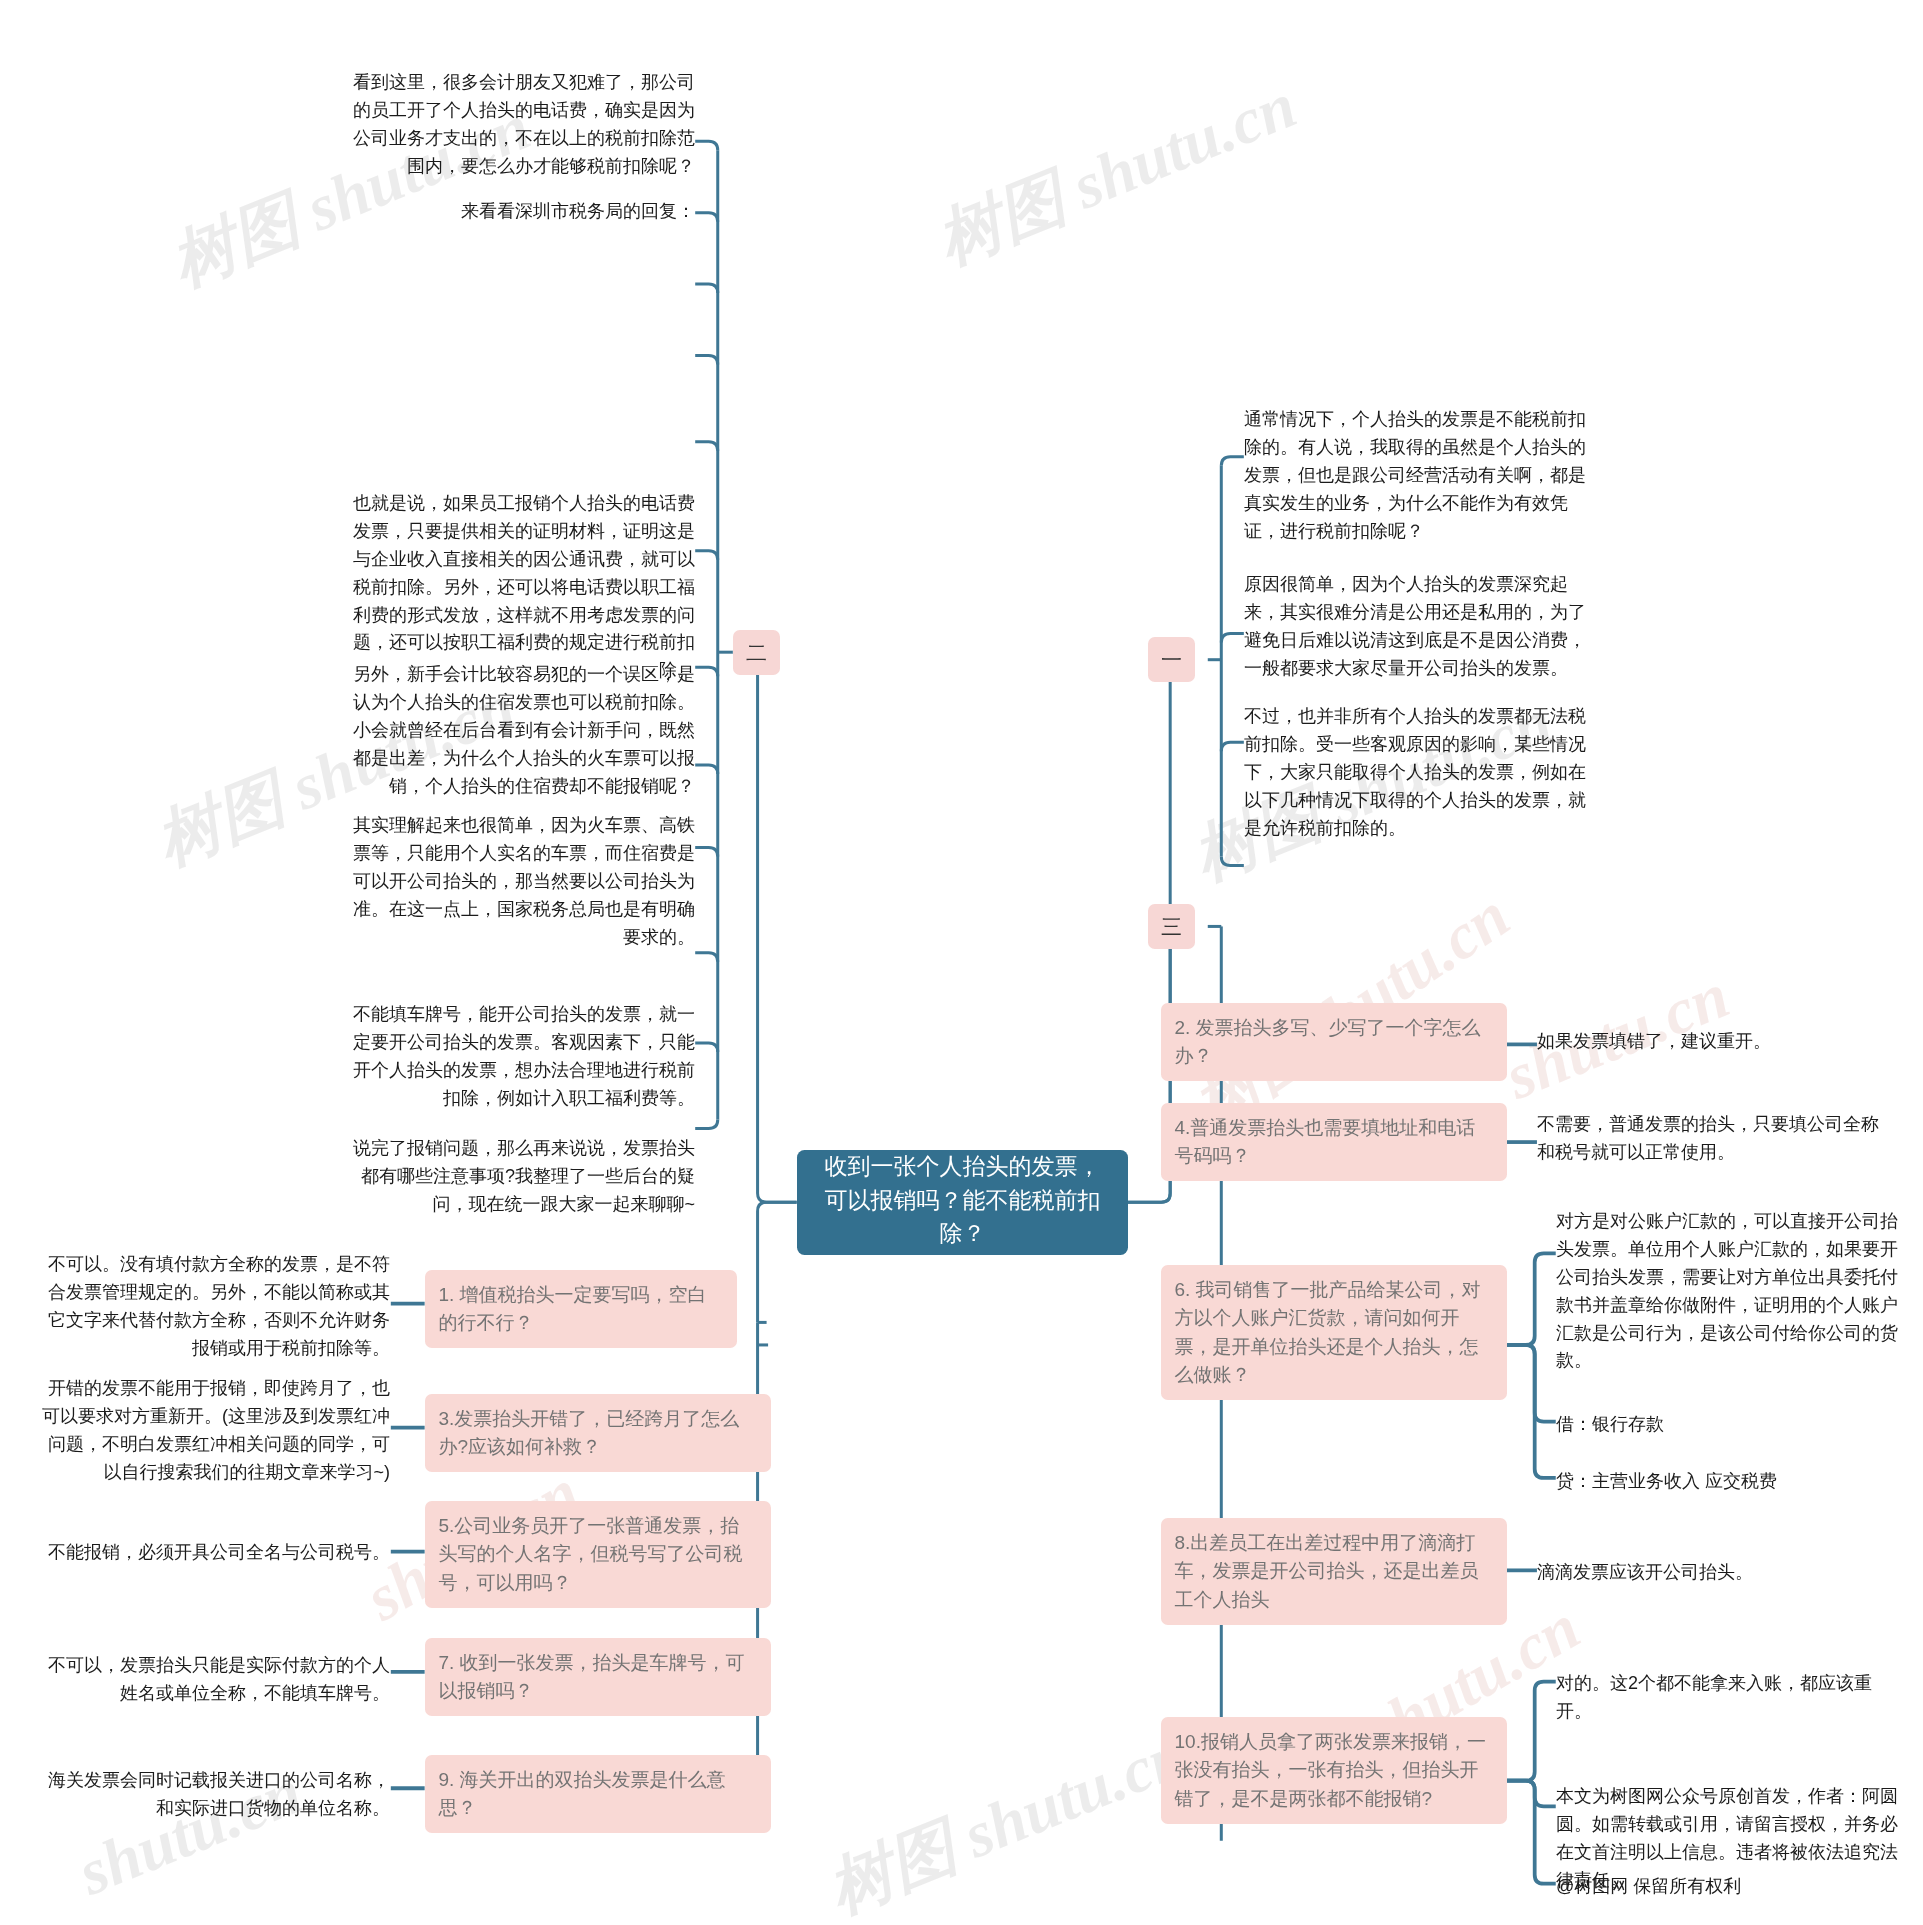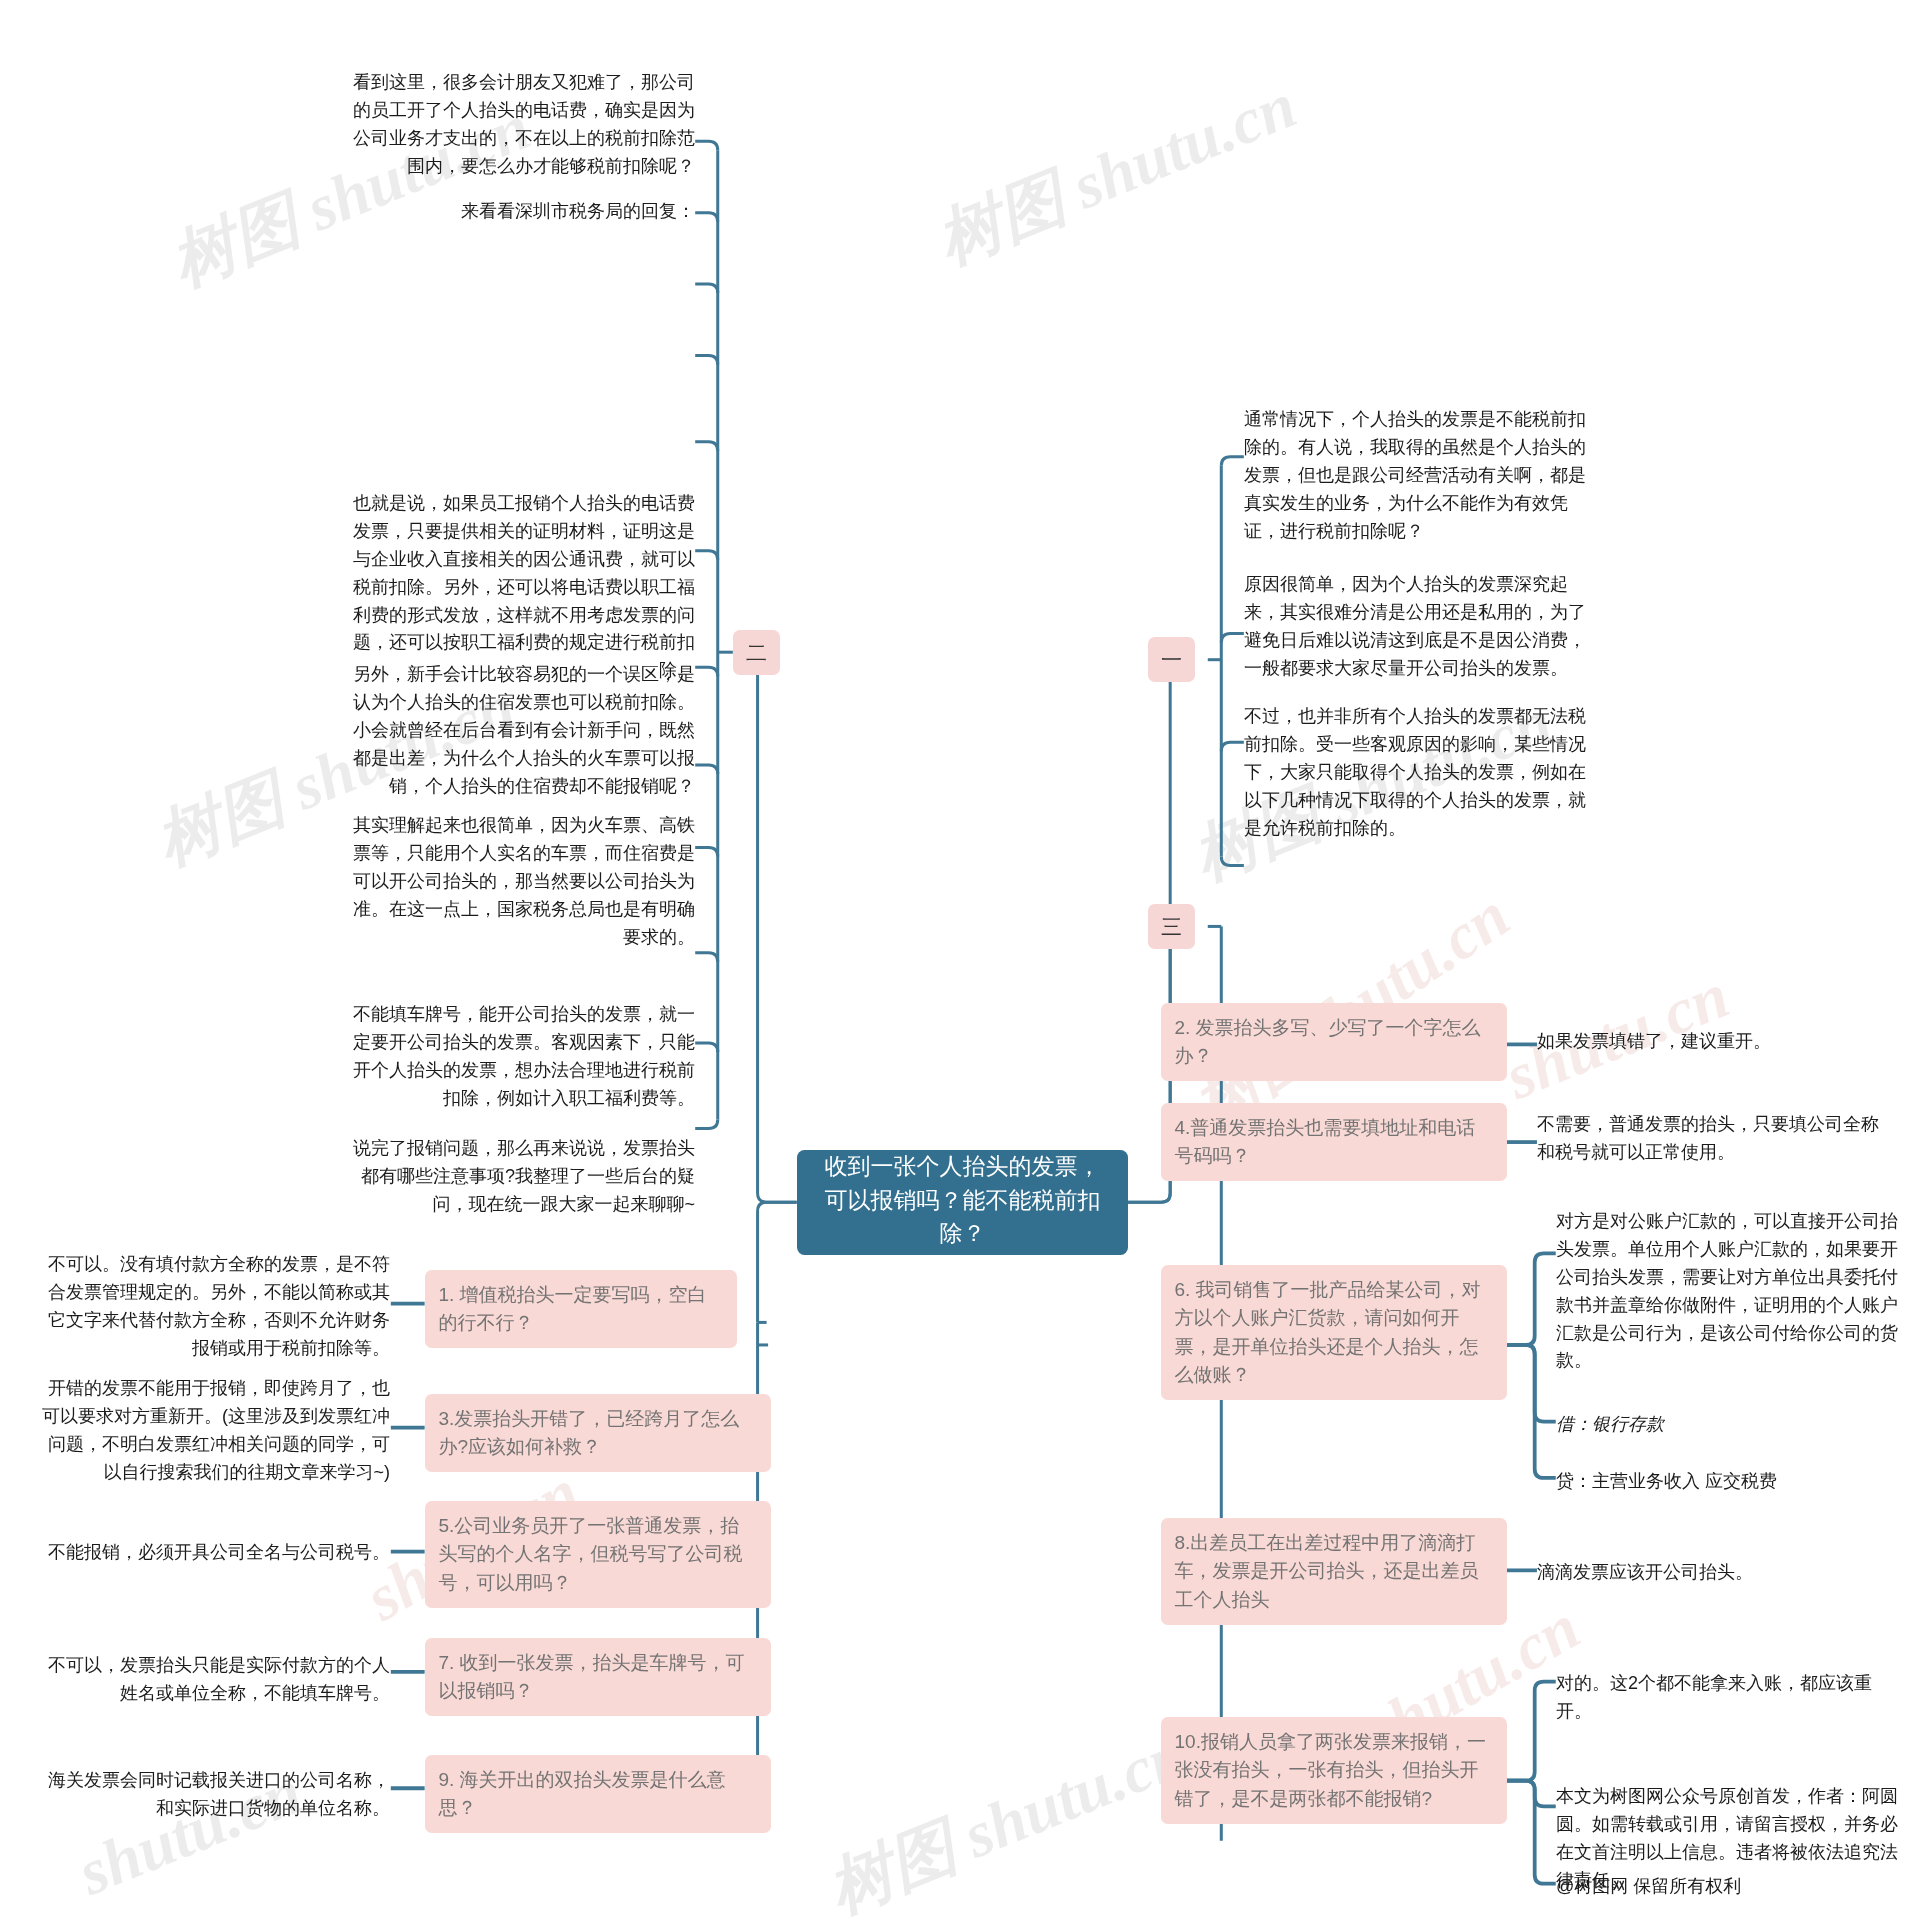--- a/index.html
+++ b/index.html
@@ -187,21 +187,21 @@
   <div class="node plain right" style="left:41px;top:1767px;width:349px;">海关发票会同时记载报关进口的公司名称，和实际进口货物的单位名称。</div>
 
   <div class="node pinkbox" style="left:1161px;top:1003px;width:346px;">2. 发票抬头多写、少写了一个字怎么办？</div>
   <div class="node plain left" style="left:1537px;top:1028px;width:349px;">如果发票填错了，建议重开。</div>
 
   <div class="node pinkbox" style="left:1161px;top:1103px;width:346px;">4.普通发票抬头也需要填地址和电话号码吗？</div>
   <div class="node plain left" style="left:1537px;top:1111px;width:349px;">不需要，普通发票的抬头，只要填公司全称和税号就可以正常使用。</div>
 
   <div class="node pinkbox" style="left:1161px;top:1265px;width:346px;">6. 我司销售了一批产品给某公司，对方以个人账户汇货款，请问如何开票，是开单位抬头还是个人抬头，怎么做账？</div>
   <div class="node plain left" style="left:1556px;top:1208px;width:349px;">对方是对公账户汇款的，可以直接开公司抬头发票。单位用个人账户汇款的，如果要开公司抬头发票，需要让对方单位出具委托付款书并盖章给你做附件，证明用的个人账户汇款是公司行为，是该公司付给你公司的货款。</div>
-  <div class="node plain left" style="left:1556px;top:1411px;width:349px;font-style:italic;">借：银行存款</div>
+  <div class="node plain left" style="left:1556px;top:1411px;width:349px;">借：银行存款</div>
   <div class="node plain left" style="left:1556px;top:1468px;width:349px;">贷：主营业务收入 应交税费</div>
 
   <div class="node pinkbox" style="left:1161px;top:1518px;width:346px;">8.出差员工在出差过程中用了滴滴打车，发票是开公司抬头，还是出差员工个人抬头</div>
   <div class="node plain left" style="left:1537px;top:1559px;width:349px;">滴滴发票应该开公司抬头。</div>
 
   <div class="node pinkbox" style="left:1161px;top:1717px;width:346px;">10.报销人员拿了两张发票来报销，一张没有抬头，一张有抬头，但抬头开错了，是不是两张都不能报销?</div>
   <div class="node plain left" style="left:1556px;top:1670px;width:349px;">对的。这2个都不能拿来入账，都应该重开。</div>
   <div class="node plain left" style="left:1556px;top:1783px;width:349px;">本文为树图网公众号原创首发，作者：阿圆圆。如需转载或引用，请留言授权，并务必在文首注明以上信息。违者将被依法追究法律责任。</div>
   <div class="node plain left" style="left:1556px;top:1873px;width:349px;">@树图网 保留所有权利</div>
 

